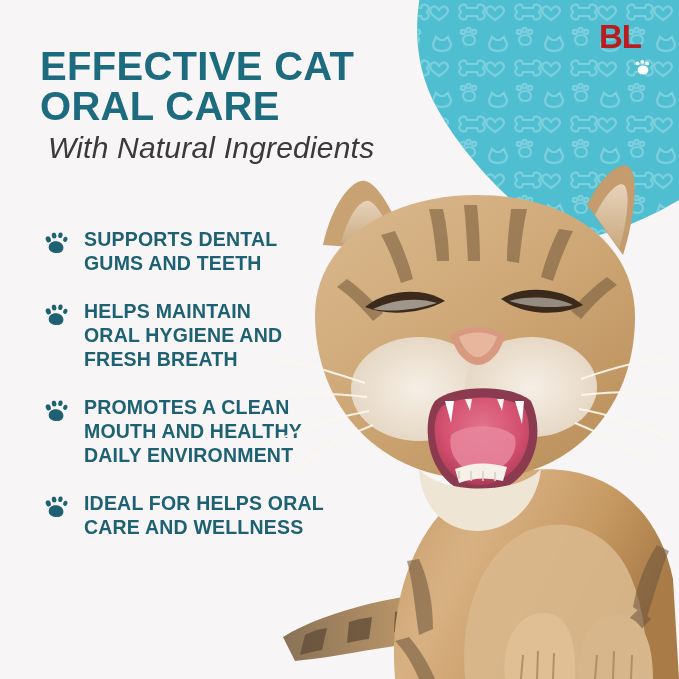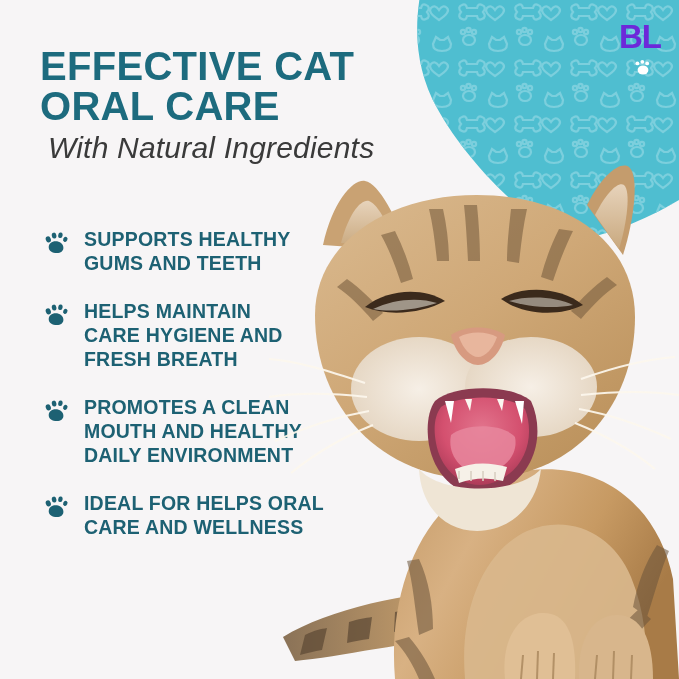--- a/index.html
+++ b/index.html
@@ -33,23 +33,23 @@
   }
   .blob-svg { display:block; width:280px; height:270px; }
 
   
   .logo {
     position: absolute;
     top: 20px;
     right: 18px;
     width: 62px;
     height: 68px;
-    color: #6d28d9;
+    color: #b91c1c;
     line-height: 1;
-    text-align: right;
+    text-align: left;
   }
   .logo-line {
     font-weight: bold;
     font-size: 33px;
     letter-spacing: -1px;
     font-family: "Liberation Sans", sans-serif;
   }
   .logo-line.two { margin-top: -3px; }
   .logo-svg { position:absolute; top:0; left:0; }
 
@@ -182,38 +182,38 @@
       <svg class="paw" viewBox="0 0 28 28" xmlns="http://www.w3.org/2000/svg">
         <g fill="#1d6173">
           <path d="M13.6 11.2c4.1 0 7.8 2.6 7.8 6.5 0 3.2-2.7 5.4-6.5 5.4-4.6 0-8.2-2.2-8.2-5.9 0-3.6 3-6 6.9-6z"></path>
           <ellipse cx="6.3" cy="9.4" rx="2.5" ry="3.1" transform="rotate(-22 6.3 9.4)"></ellipse>
           <ellipse cx="12.1" cy="5.6" rx="2.3" ry="3" transform="rotate(-10 12.1 5.6)"></ellipse>
           <ellipse cx="18.4" cy="5.3" rx="2.2" ry="2.8" transform="rotate(10 18.4 5.3)"></ellipse>
           <ellipse cx="23.3" cy="9.3" rx="2.1" ry="2.6" transform="rotate(26 23.3 9.3)"></ellipse>
         </g>
       </svg>
       <div class="benefit-text">
-        <div>SUPPORTS HEALTHY</div>
+        <div>SUPPORTS DENTAL</div>
         <div>GUMS AND TEETH</div>
       </div>
     </div>
 
     <div class="benefit">
       <svg class="paw" viewBox="0 0 28 28" xmlns="http://www.w3.org/2000/svg">
         <g fill="#1d6173">
           <path d="M13.6 11.2c4.1 0 7.8 2.6 7.8 6.5 0 3.2-2.7 5.4-6.5 5.4-4.6 0-8.2-2.2-8.2-5.9 0-3.6 3-6 6.9-6z"></path>
           <ellipse cx="6.3" cy="9.4" rx="2.5" ry="3.1" transform="rotate(-22 6.3 9.4)"></ellipse>
           <ellipse cx="12.1" cy="5.6" rx="2.3" ry="3" transform="rotate(-10 12.1 5.6)"></ellipse>
           <ellipse cx="18.4" cy="5.3" rx="2.2" ry="2.8" transform="rotate(10 18.4 5.3)"></ellipse>
           <ellipse cx="23.3" cy="9.3" rx="2.1" ry="2.6" transform="rotate(26 23.3 9.3)"></ellipse>
         </g>
       </svg>
       <div class="benefit-text">
         <div>HELPS MAINTAIN</div>
-        <div>CARE HYGIENE AND</div>
+        <div>ORAL HYGIENE AND</div>
         <div>FRESH BREATH</div>
       </div>
     </div>
 
     <div class="benefit">
       <svg class="paw" viewBox="0 0 28 28" xmlns="http://www.w3.org/2000/svg">
         <g fill="#1d6173">
           <path d="M13.6 11.2c4.1 0 7.8 2.6 7.8 6.5 0 3.2-2.7 5.4-6.5 5.4-4.6 0-8.2-2.2-8.2-5.9 0-3.6 3-6 6.9-6z"></path>
           <ellipse cx="6.3" cy="9.4" rx="2.5" ry="3.1" transform="rotate(-22 6.3 9.4)"></ellipse>
           <ellipse cx="12.1" cy="5.6" rx="2.3" ry="3" transform="rotate(-10 12.1 5.6)"></ellipse>

